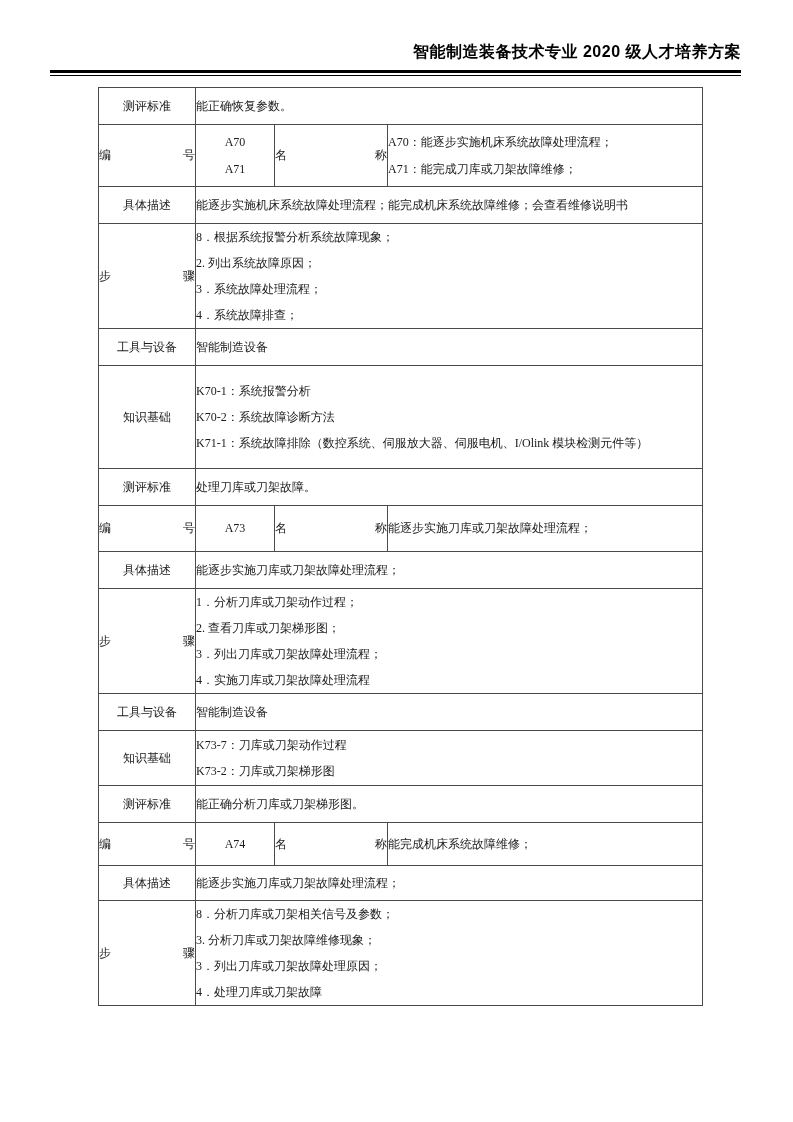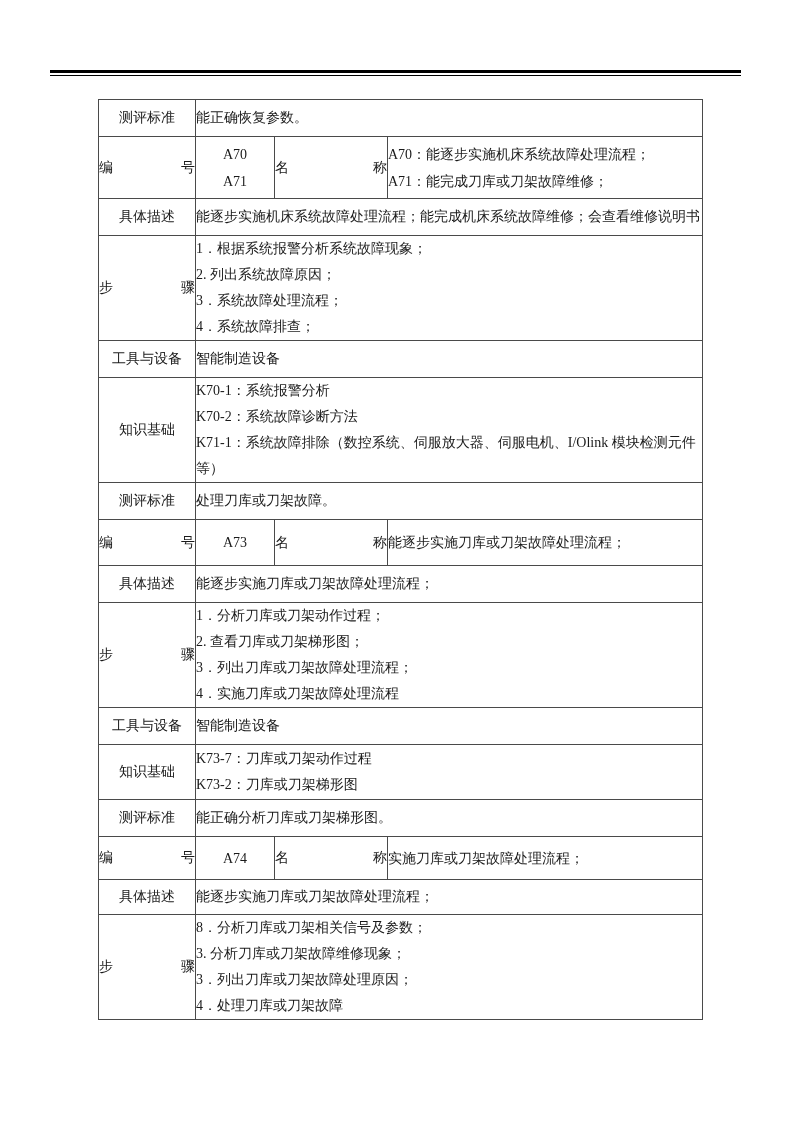--- a/index.html
+++ b/index.html
@@ -28,25 +28,25 @@
     left: 50px;
     right: 52px;
     top: 70px;
     height: 2px;
     border-top: 3px solid #000000;
     border-bottom: 1px solid #000000;
   }
   table.doc-table {
     position: absolute;
     left: 98px;
-    top: 99px;
+    top: 87px;
     width: 604px;
     border-collapse: collapse;
     table-layout: fixed;
-    font-size: 14px;
+    font-size: 12px;
     padding-left: 20px;
   }
   .doc-table td {
     border: 1px solid #4a4a4a;
     vertical-align: middle;
     padding: 0;
     overflow: hidden;
   }
   .lbl {
     text-align: center;
@@ -79,20 +79,21 @@
     text-align: center;
     font-size: 13px;
     color: #1a1a1a;
   }
 </style>
 </head>
 <body>
 
 <div class="page">
 
+  <div class="header-title">智能制造装备技术专业 2020 级人才培养方案</div>
   <div class="header-rule"></div>
 
   <table class="doc-table">
     <colgroup>
       <col style="width:97px">
         <col style="width:79px">
         <col style="width:113px">
         <col style="width:315px">
     </colgroup>
     <tbody>
@@ -116,21 +117,21 @@
       </tr>
 
       <tr style="height:37px">
         <td class="lbl">具体描述</td>
         <td class="val" colspan="3">能逐步实施机床系统故障处理流程；能完成机床系统故障维修；会查看维修说明书</td>
       </tr>
 
       <tr style="height:105px">
         <td class="lbl lbl-spread">步骤</td>
         <td class="val lines" colspan="3">
-          <div>1．根据系统报警分析系统故障现象；</div>
+          <div>8．根据系统报警分析系统故障现象；</div>
           <div>2. 列出系统故障原因；</div>
           <div>3．系统故障处理流程；</div>
           <div>4．系统故障排查；</div>
         </td>
       </tr>
 
       <tr style="height:37px">
         <td class="lbl">工具与设备</td>
         <td class="val" colspan="3">智能制造设备</td>
       </tr>
@@ -193,21 +194,21 @@
         <td class="val" colspan="3">能正确分析刀库或刀架梯形图。</td>
       </tr>
 
       <tr style="height:43px">
         <td class="lbl lbl-spread">编号</td>
         <td class="codes">
           <div>A74</div>
         </td>
         <td class="lbl name-spread">名称</td>
         <td class="val names">
-          <div>实施刀库或刀架故障处理流程；</div>
+          <div>能完成机床系统故障维修；</div>
         </td>
       </tr>
 
       <tr style="height:35px">
         <td class="lbl">具体描述</td>
         <td class="val" colspan="3">能逐步实施刀库或刀架故障处理流程；</td>
       </tr>
 
       <tr style="height:102px">
         <td class="lbl lbl-spread">步骤</td>

